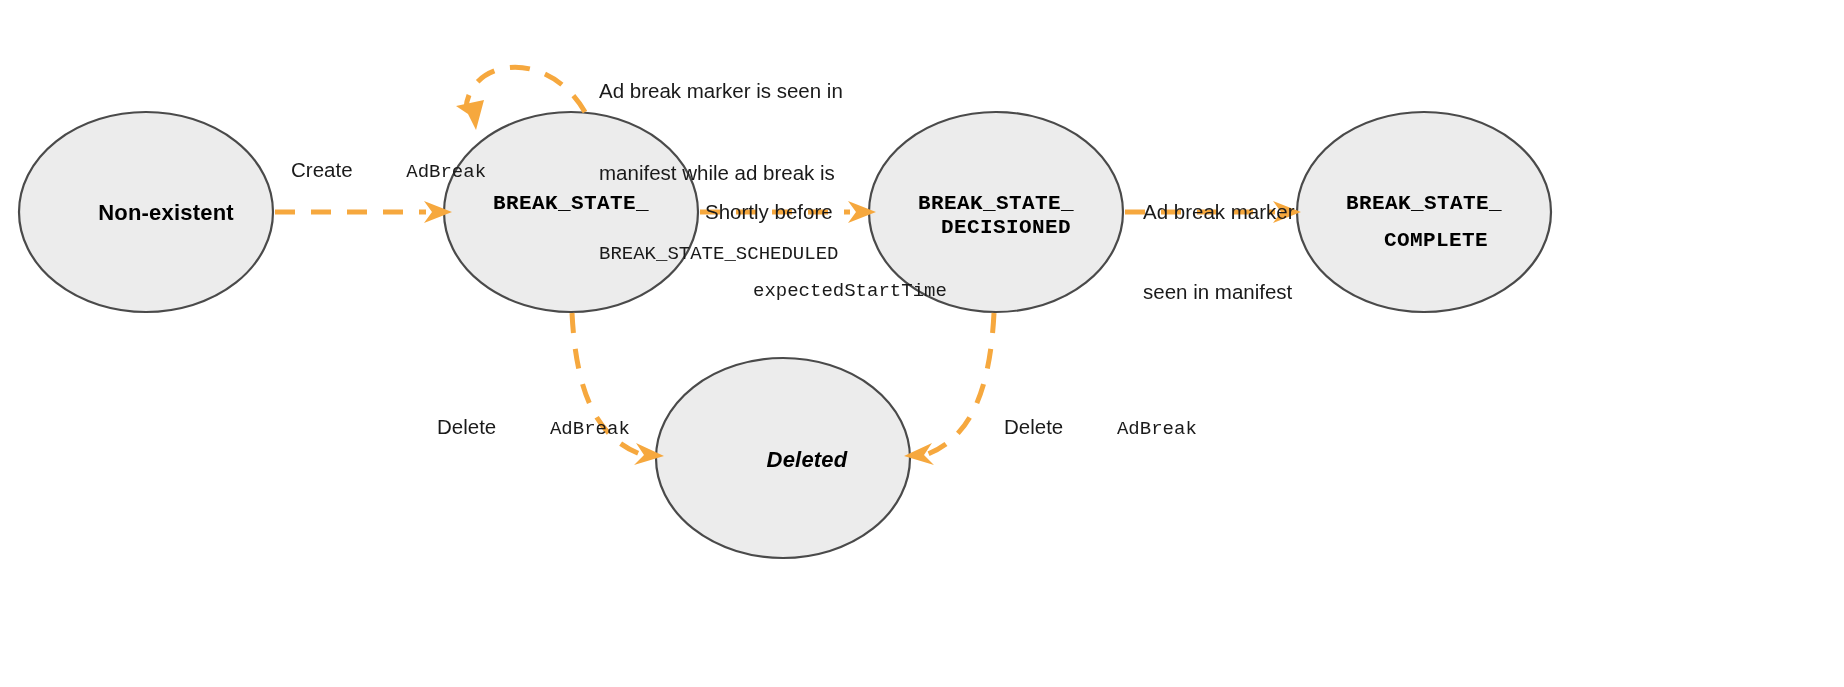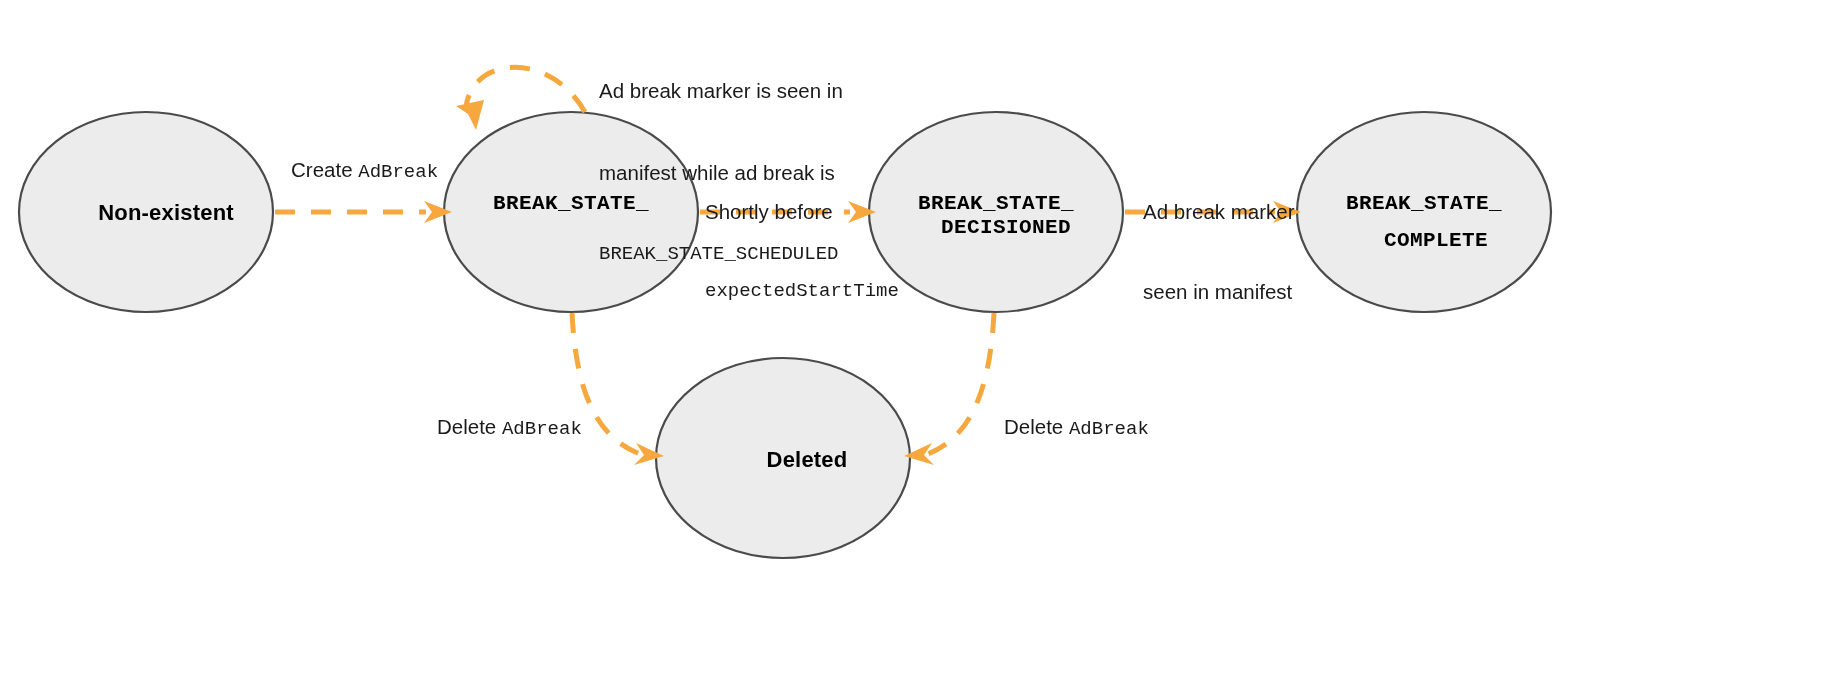--- a/index.html
+++ b/index.html
@@ -63,20 +63,21 @@
     padding-left: 20px;
   }
   .edge-label {
     font-family: "Liberation Sans", sans-serif;
     font-size: 20.5px;
     color: #1a1a1a;
   }
   .edge-label .mono {
     font-family: "Liberation Mono", monospace;
     font-size: 19px;
+    margin-left: 48px;
   }
   .note-label {
     font-family: "Liberation Sans", sans-serif;
     font-size: 20.5px;
     color: #1a1a1a;
     line-height: 1.34;
   }
   .note-label .mono {
     font-family: "Liberation Mono", monospace;
     font-size: 19px;
@@ -134,21 +135,21 @@
   <div class="lbl node-label sans" style="left:21px; top:199px; width:250px;">Non-existent</div>
 
   <div class="lbl node-label mono" style="left:446px; top:190px; width:250px;">BREAK_STATE_</div>
 
   <div class="lbl node-label mono" style="left:871px; top:190px; width:250px;">BREAK_STATE_</div>
   <div class="lbl node-label mono" style="left:871px; top:214px; width:270px;">DECISIONED</div>
 
   <div class="lbl node-label mono" style="left:1299px; top:190px; width:250px;">BREAK_STATE_</div>
   <div class="lbl node-label mono" style="left:1299px; top:227px; width:274px;">COMPLETE</div>
 
-  <div class="lbl node-label sans" style="left:658px; top:446px; width:258px;">Deleted</div>
+  <div class="lbl node-label sans" style="left:658px; top:446px; width:258px;font-style:italic;">Deleted</div>
 
   <div class="lbl edge-label" style="left:291px; top:157px;"><span>Create </span><span class="mono">AdBreak</span></div>
 
   <div class="lbl note-label" style="left:589px; top:22px;margin-left:10px;">
     <div>Ad break marker is seen in</div>
     <div>manifest while ad break is</div>
     <div class="mono">BREAK_STATE_SCHEDULED</div>
   </div>
 
   <div class="lbl edge-label" style="left:705px; top:146px;">

